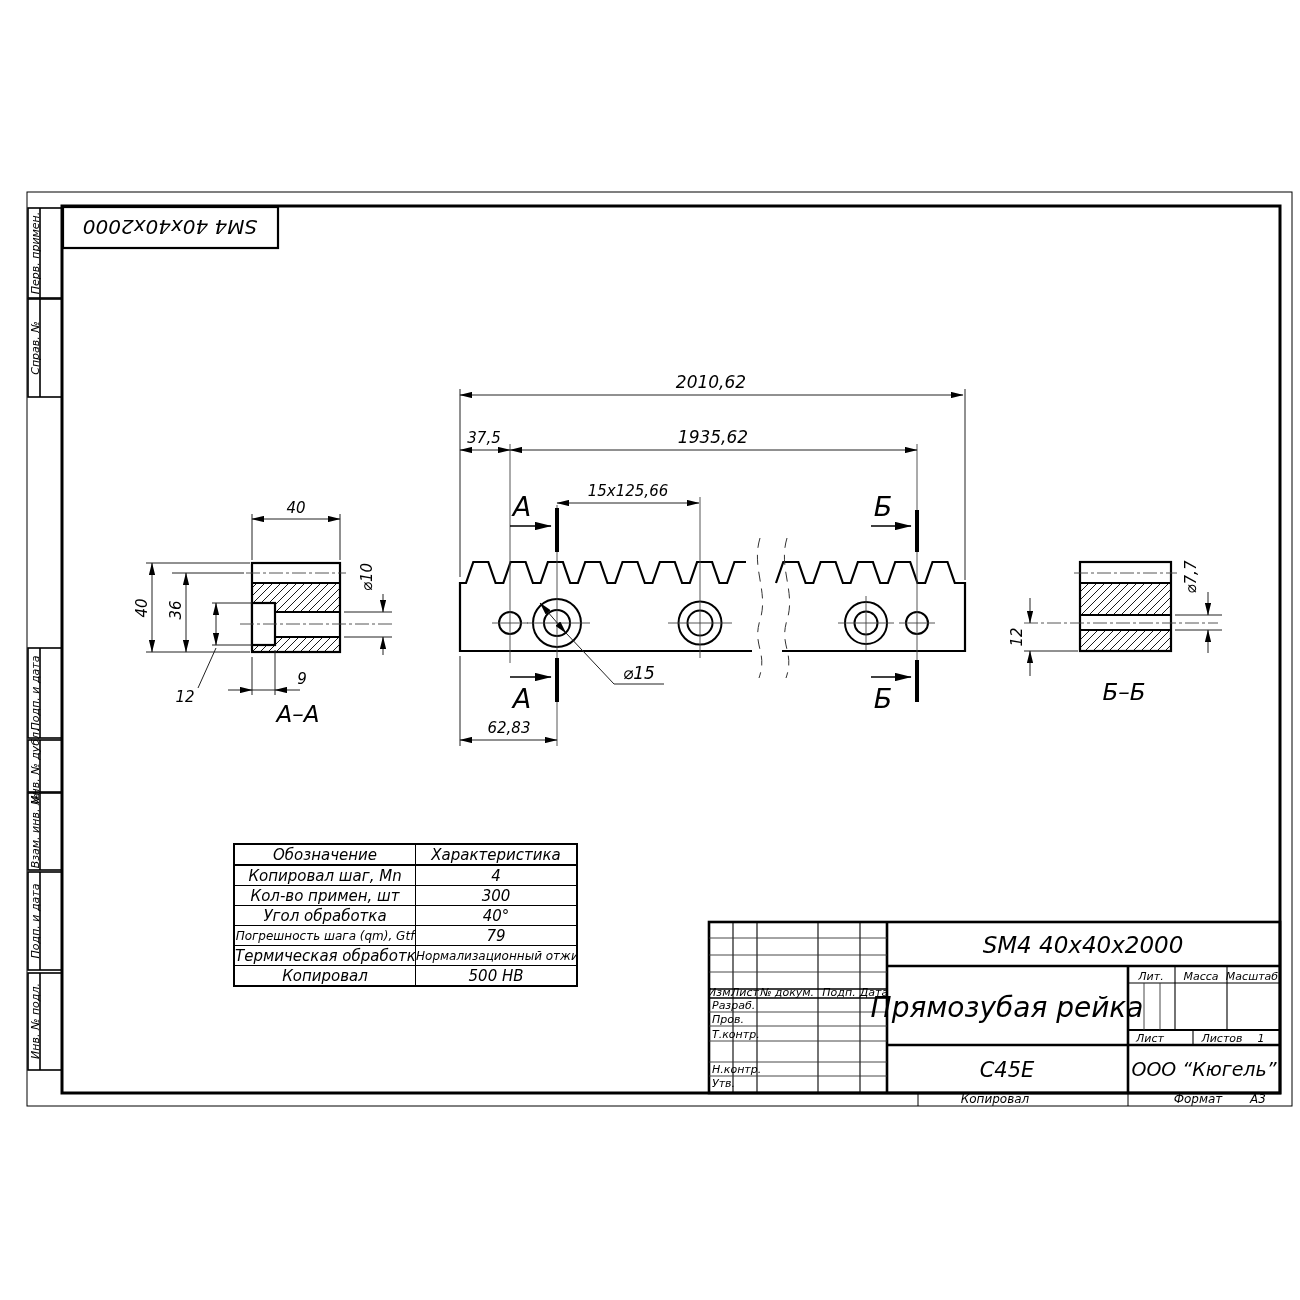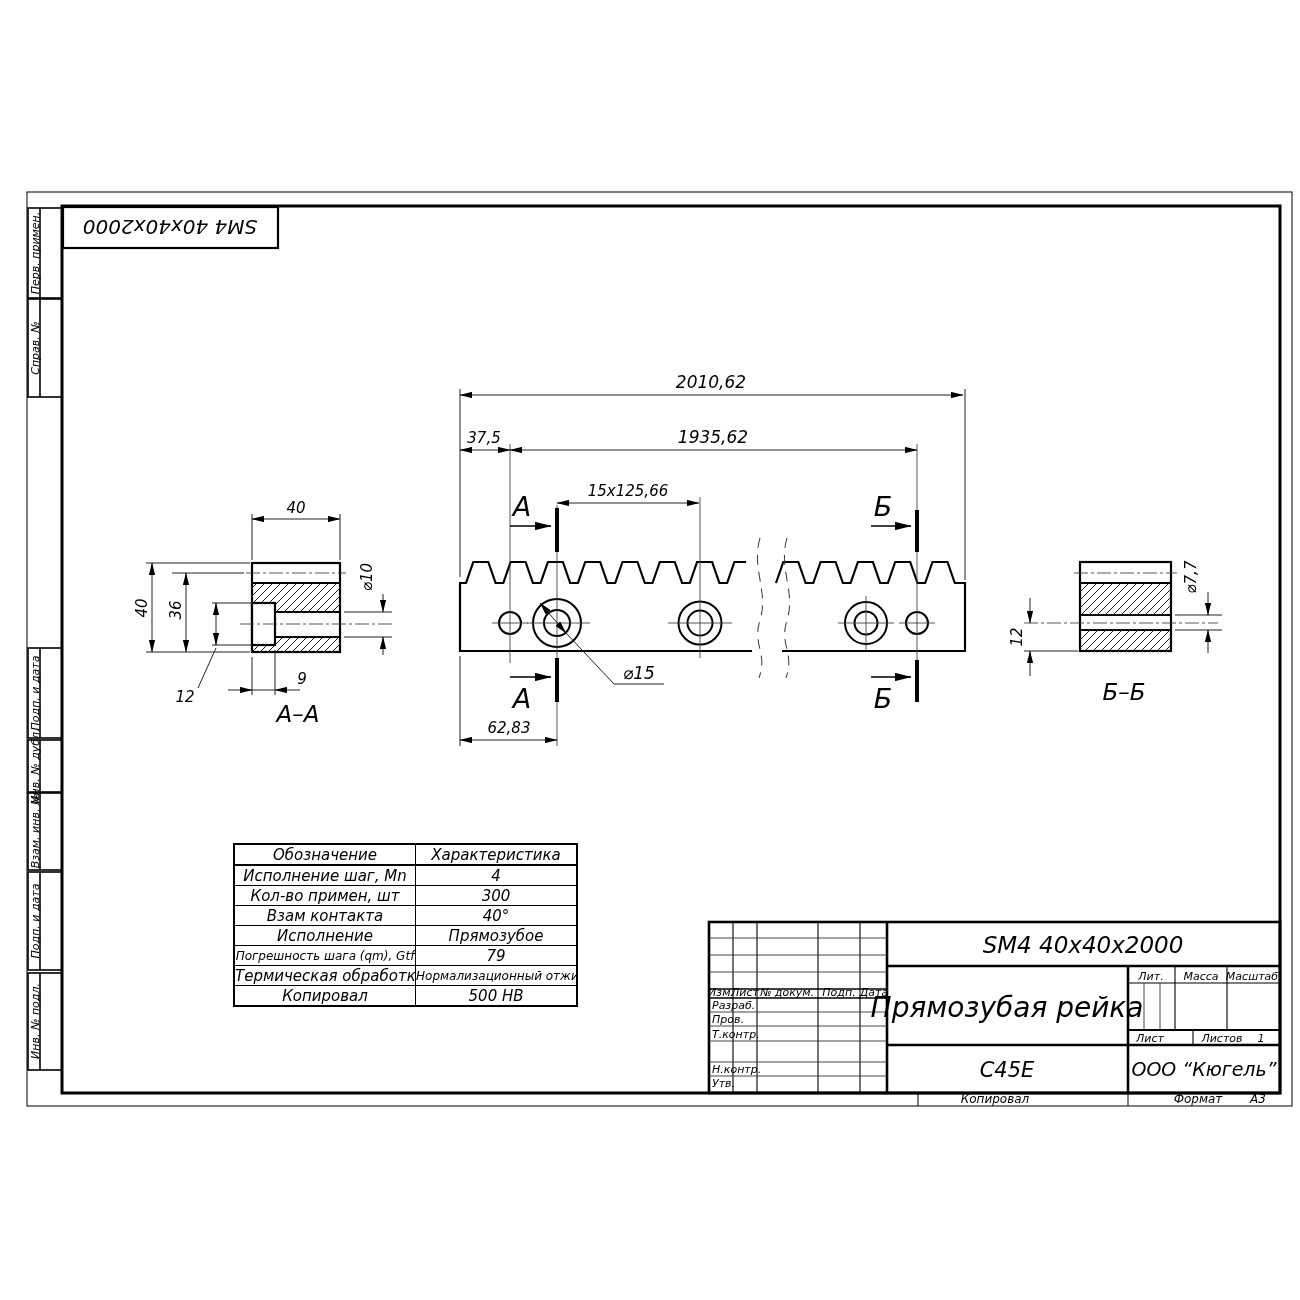--- a/index.html
+++ b/index.html
@@ -307,34 +307,30 @@
 
 <table id="params">
   <thead>
     <tr>
       <th class="c1">Обозначение</th>
       <th>Характеристика</th>
     </tr>
   </thead>
   <tbody>
     <tr>
-      <td class="c1">Исполнение шаг, Mn</td>
+      <td class="c1">Копировал шаг, Mn</td>
       <td>4</td>
     </tr>
     <tr>
       <td class="c1">Кол-во примен, шт</td>
       <td>300</td>
     </tr>
     <tr>
-      <td class="c1">Взам контакта</td>
+      <td class="c1">Угол обработка</td>
       <td>40°</td>
-    </tr>
-    <tr>
-      <td class="c1">Исполнение</td>
-      <td>Прямозубое</td>
     </tr>
     <tr>
       <td class="c1 small">Погрешность шага (qm), Gtf</td>
       <td>79</td>
     </tr>
     <tr>
       <td class="c1">Термическая обработка</td>
       <td class="small">Нормализационный отжиг</td>
     </tr>
     <tr>

